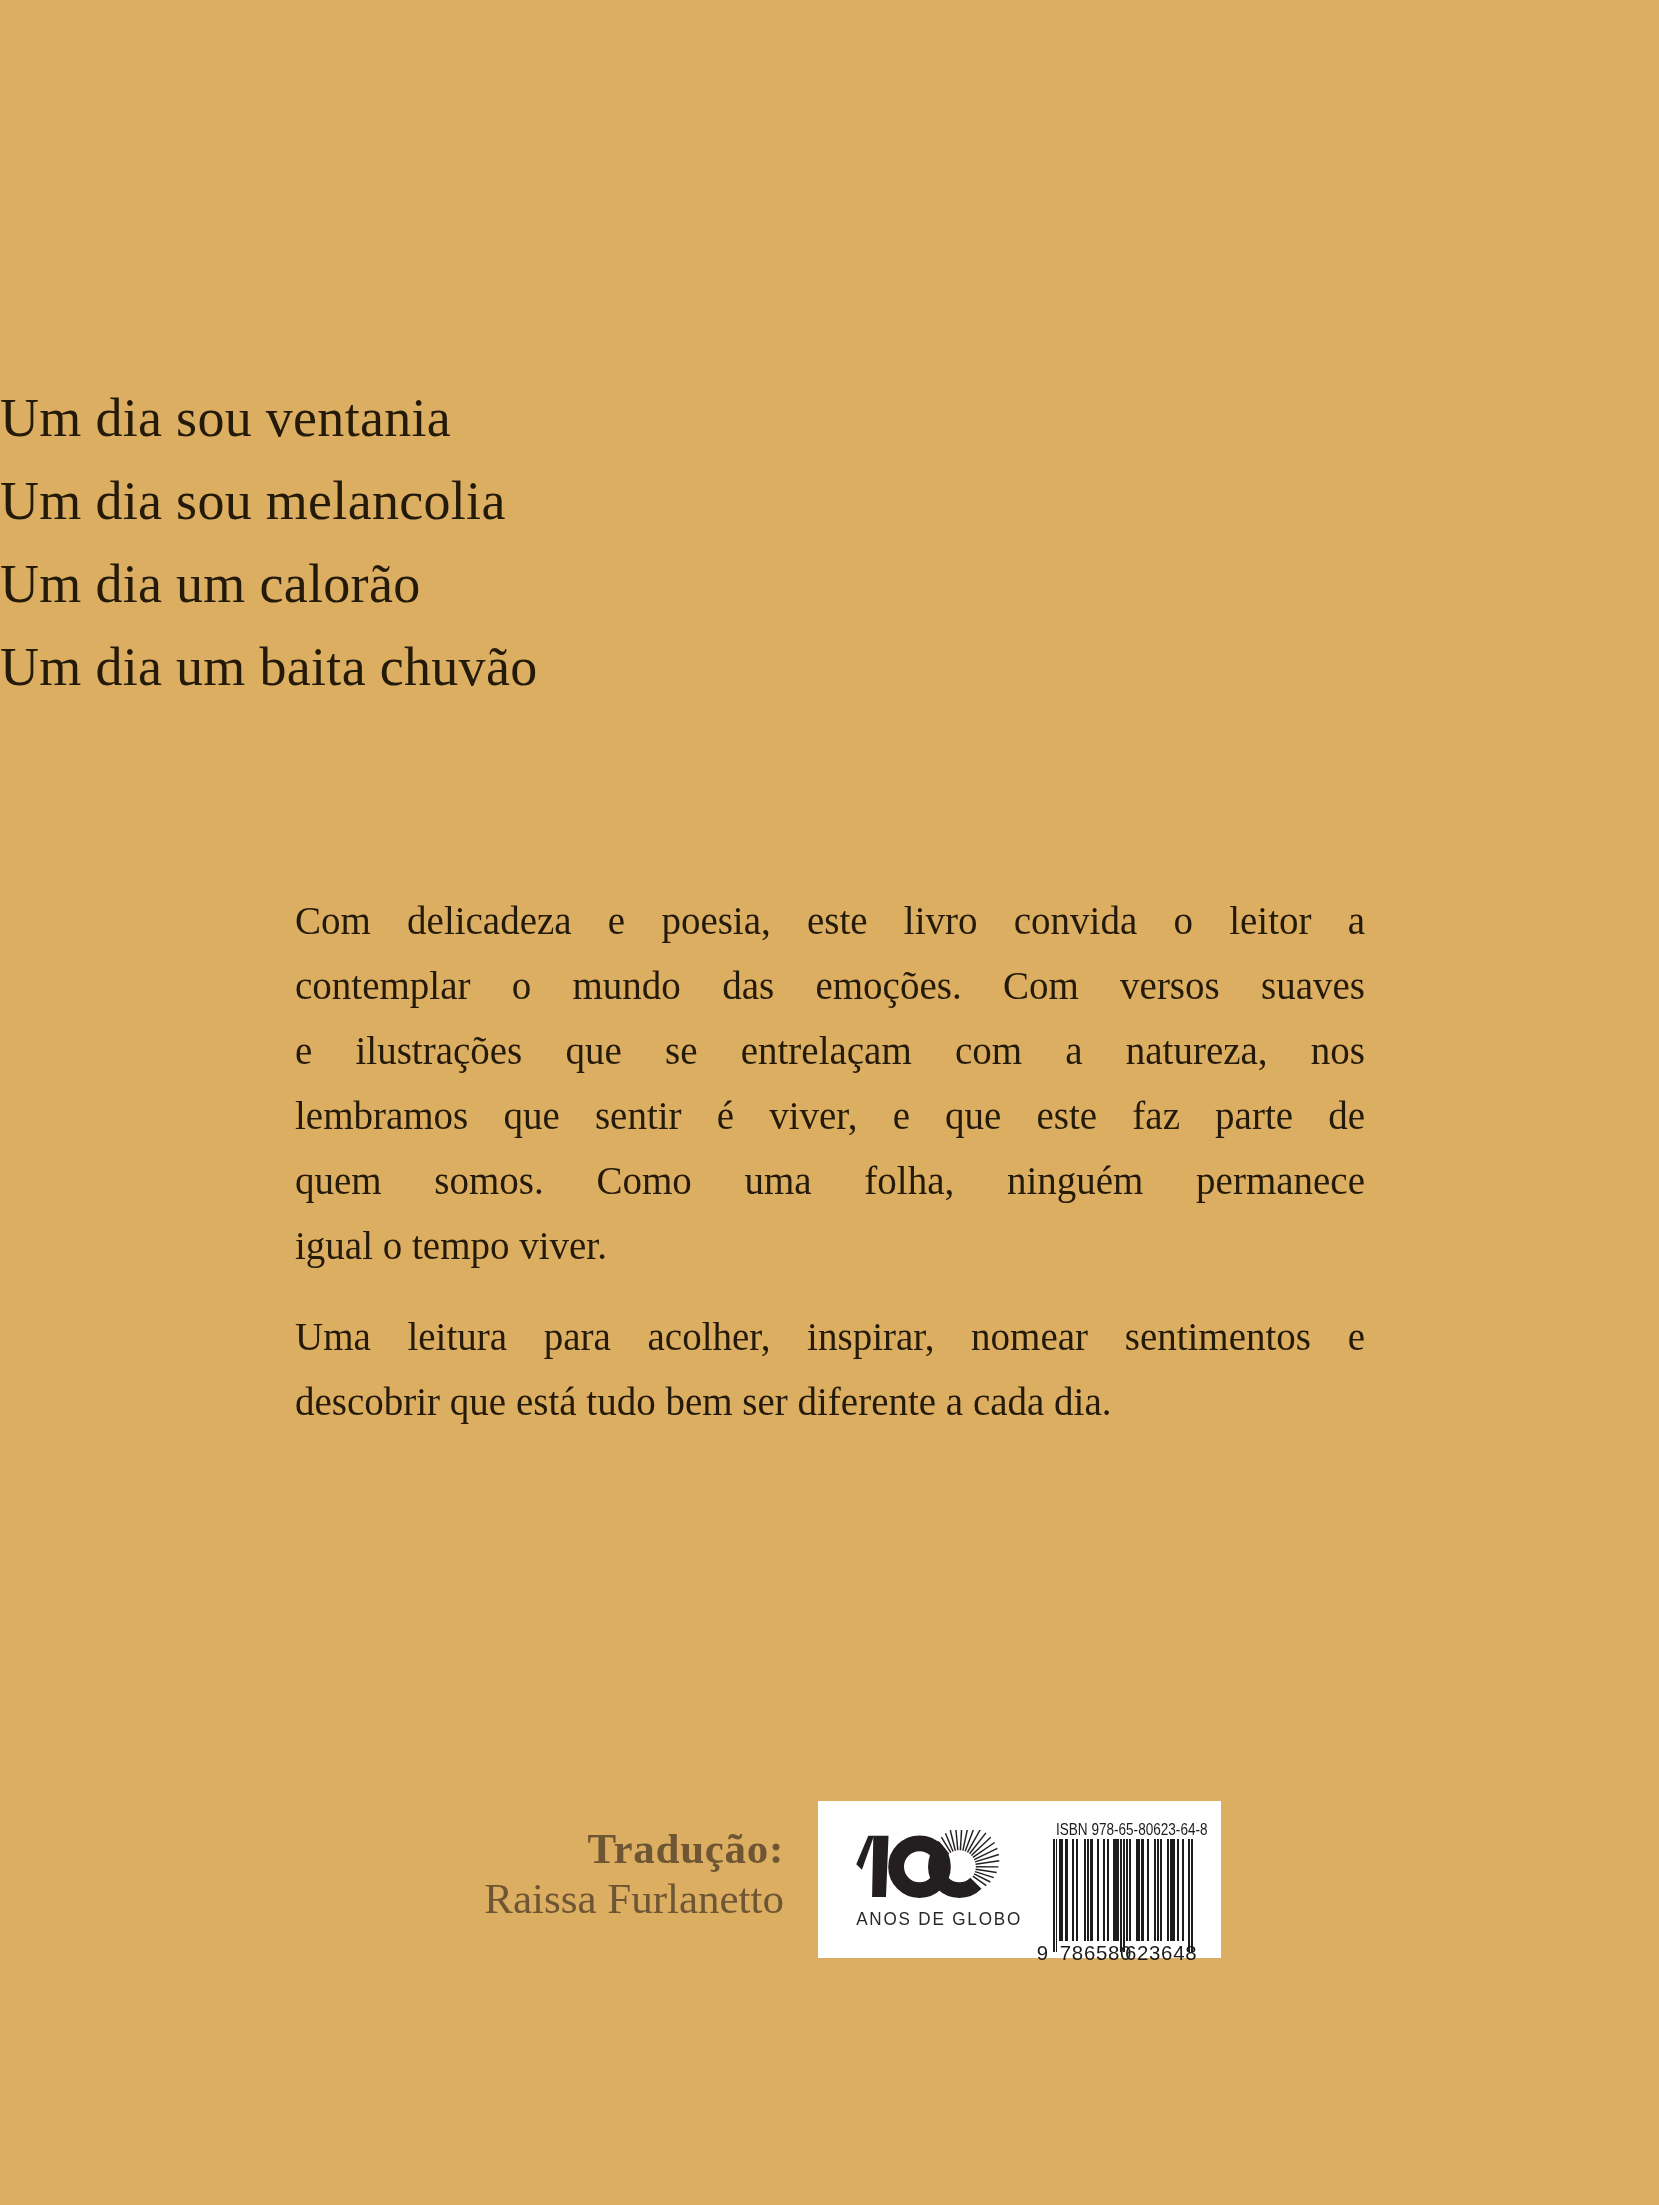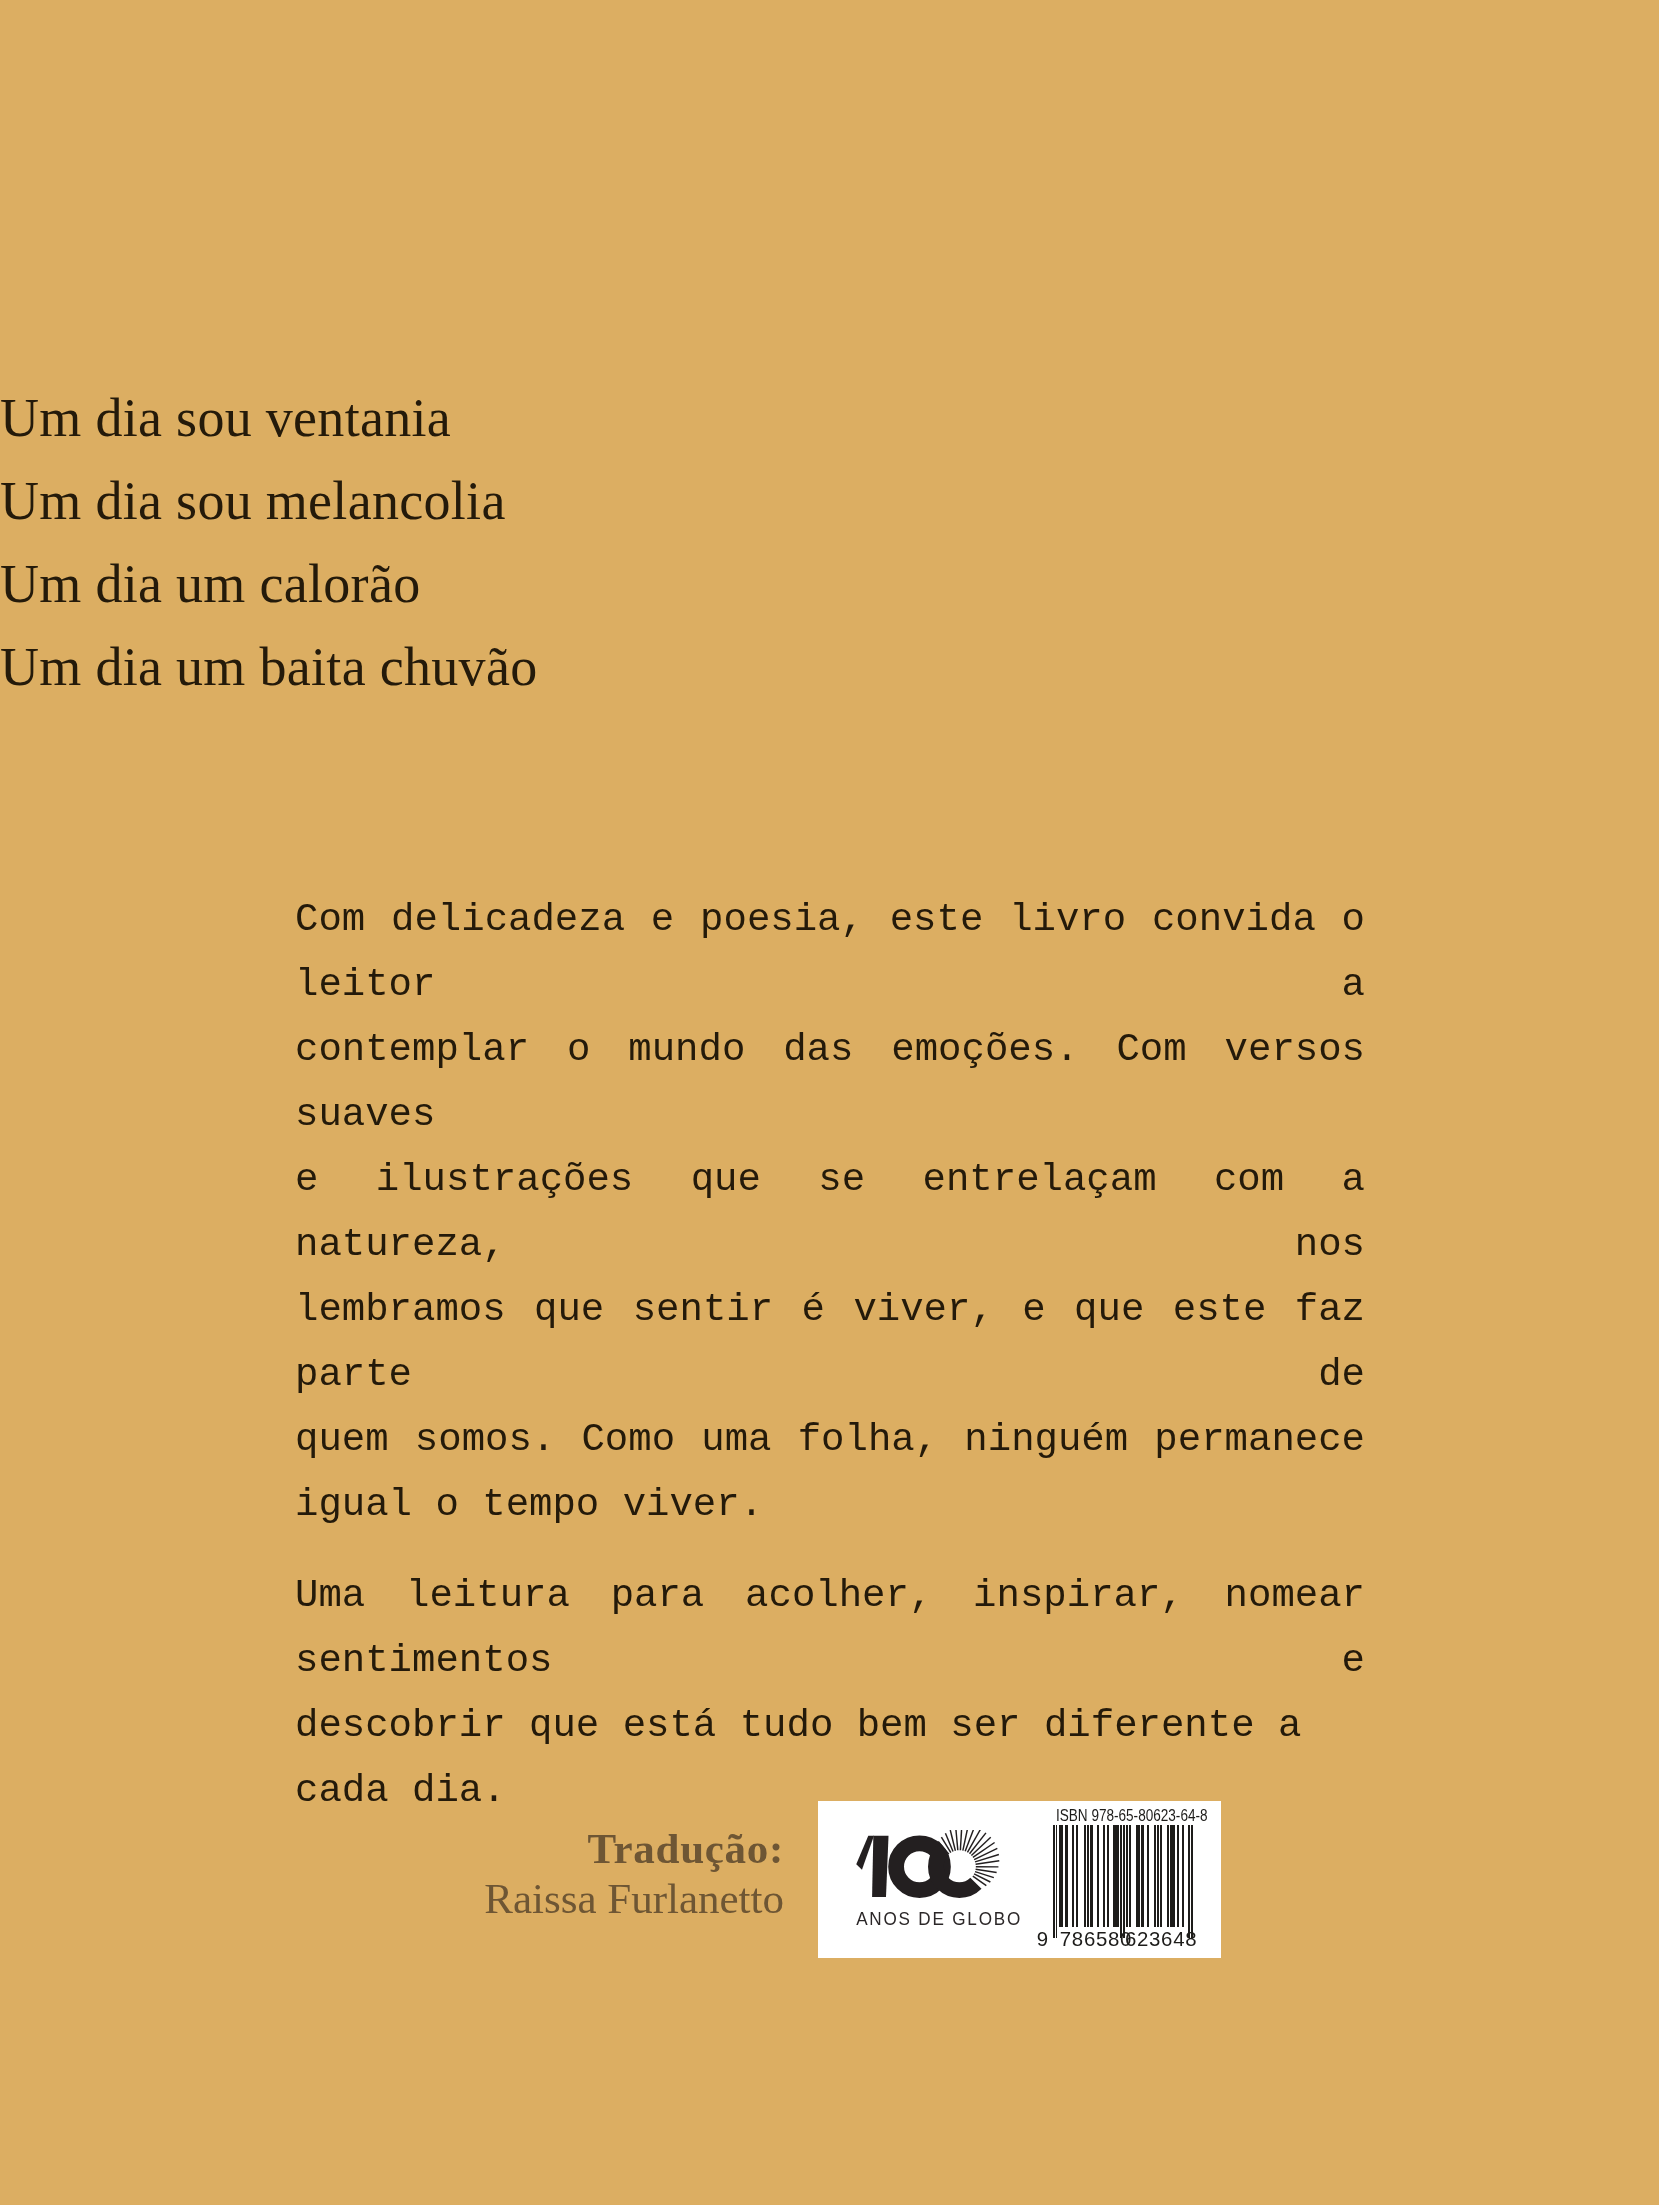--- a/index.html
+++ b/index.html
@@ -6,42 +6,42 @@
   .page{position:relative;width:1660px;height:2205px;background:#dcae62;
         font-family:"Liberation Serif",serif;overflow:hidden;}
 
   
   .poem{position:absolute;top:377px;left:0;width:1660px;text-align:left;
         font-size:54px;line-height:83px;color:#241a0a;letter-spacing:0.3px;}
 
   
   .blurb{position:absolute;left:295px;top:888px;width:1070px;
          font-size:39px;line-height:65px;color:#241a0a;}
-  .bl{text-align:justify;text-align-last:justify;font-family:Liberation Mono, monospace;}
+  .bl{text-align:justify;text-align-last:justify;}
   .bl.last{text-align:left;text-align-last:left;}
   .bl.p2{margin-top:26px;}
 
   
   .credit{position:absolute;left:309px;top:1824px;width:475px;text-align:right;
           color:#6e5634;}
   .credit-label{font-size:43px;font-weight:700;line-height:50px;letter-spacing:0.7px;}
   .credit-name{font-size:43px;line-height:50px;}
 
   
   .isbn-box{position:absolute;left:818px;top:1801px;width:403px;height:157px;
             background:#ffffff;}
 
   .logo{position:absolute;left:37px;top:28.5px;width:148px;height:74px;}
   .logo svg{width:100%;height:100%;display:block;}
   .logo-caption{position:absolute;left:30px;top:107px;width:163px;text-align:center;
                 font-family:"Liberation Sans",sans-serif;font-size:19px;
                 letter-spacing:2px;color:#2b2728;white-space:nowrap;
                 transform:scaleX(.90);transform-origin:50% 0;}
 
-  .barcode{position:absolute;left:235px;top:6px;width:151px;height:143px;}
+  .barcode{position:absolute;left:235px;top:20px;width:151px;height:143px;}
   .isbn-label{position:absolute;left:-6.8px;top:0;width:153px;text-align:center;
               font-family:"Liberation Sans",sans-serif;font-size:15.6px;color:#1d1c1a;
               white-space:nowrap;transform:scaleX(.87);transform-origin:50% 0;}
   .bars{position:absolute;left:0;top:17.6px;width:139px;height:113px;}
   .bar{position:absolute;top:0;height:102px;background:#1d1c1a;}
   .bar.tall{height:113px;}
   .bdigits{position:absolute;left:0;top:121px;width:139px;height:23px;
            font-family:"Liberation Sans",sans-serif;font-size:20.4px;color:#1d1c1a;}
   .d1{position:absolute;left:-16.3px;top:0;}
   .d2{position:absolute;left:6.8px;top:0;width:64px;text-align:center;letter-spacing:0.7px;}

